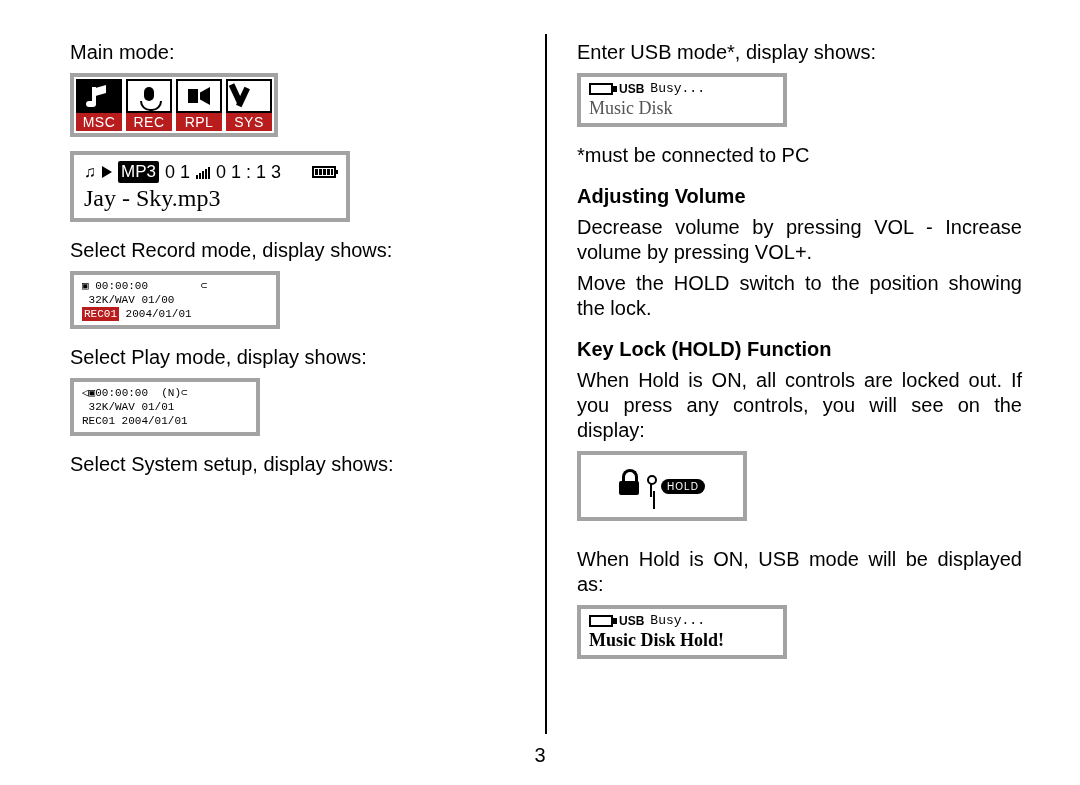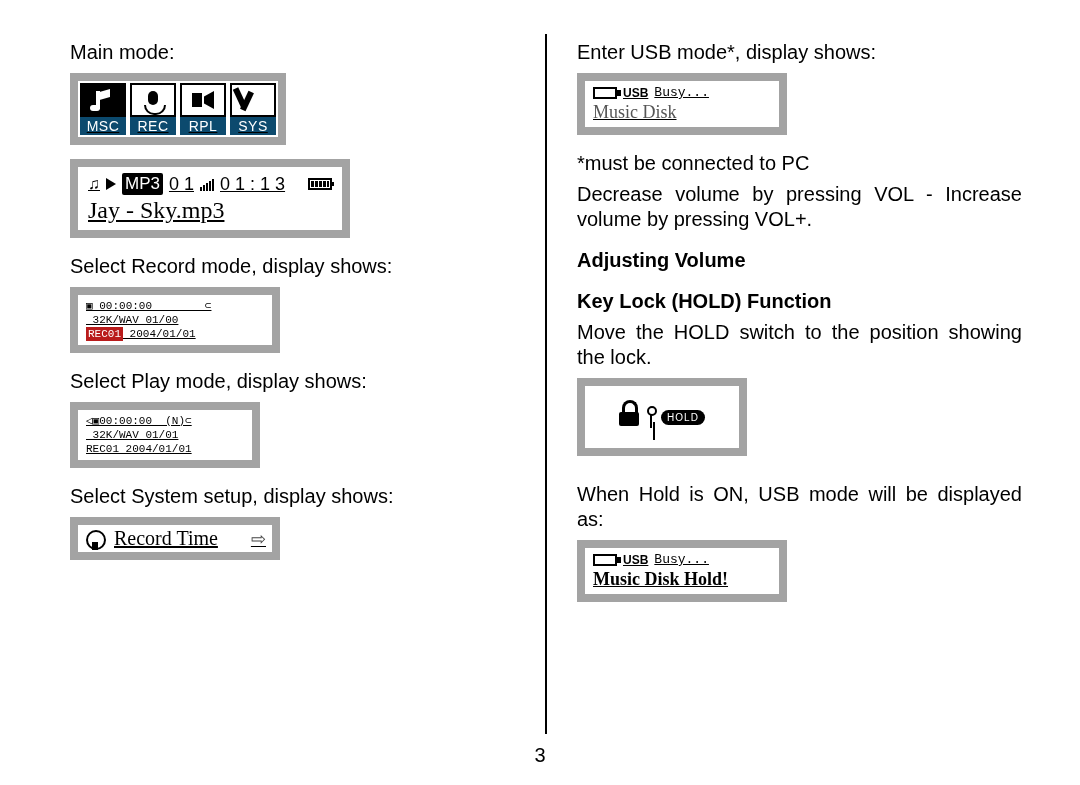--- a/index.html
+++ b/index.html
@@ -36,44 +36,43 @@
     width: 1080px;
     text-align: center;
     position: absolute;
     bottom: 18px;
     left: 0;
     font-size: 20px;
   }
 
   
   .lcd {
-    border: 8px solid #a3a3a3;
+    border: 4px solid #a3a3a3;
     background: #fff;
     display: inline-block;
     margin: 4px 0 10px 0;
-    text-decoration: underline;
   }
   .lcd-big { padding: 6px 10px; }
   .lcd-small { padding: 4px 8px; }
 
   
   .menu-icons { display: flex; gap: 4px; padding: 2px; }
   .micon {
     width: 46px;
     text-align: center;
   }
   .micon-top {
     width: 46px; height: 34px;
     background: #000;
     position: relative;
     border: 2px solid #000;
   }
   .micon-top.inv { background: #fff; }
   .micon-label {
-    background: #0c4a6e;
+    background: #b91c1c;
     color: #fff;
     font-size: 14px;
     line-height: 16px;
     padding: 1px 0;
     letter-spacing: 0.5px;
   }
   
   .note { 
     position: absolute; left: 14px; top: 6px;
     width: 4px; height: 18px; background: #fff;
@@ -218,52 +217,46 @@
     <p class="para">Select Play mode, display shows:</p>
 
     <div class="lcd lcd-small" style="width:190px">
       <div class="mono">◁▣00:00:00  (N)⊂</div>
       <div class="mono"> 32K/WAV 01/01</div>
       <div class="mono">REC01 2004/01/01</div>
     </div>
 
     <p class="para">Select System setup, display shows:</p>
 
-    <div class="lcd" style="width:210px">
-      <div class="sys">
-        <span class="sysicon"></span>
-        <span class="sys-title">Record Time</span>
-        <span class="arrow-right">⇨</span>
-      </div>
-    </div>
 
   </div>
 
   <div class="divider"></div>
 
   <div class="col col-right">
 
     <p class="para">Enter USB mode*, display shows:</p>
 
     <div class="lcd lcd-small" style="width:210px">
       <div class="usb-row">
         <span class="usbicon"></span>
         <span class="usblabel">USB</span>
         <span>Busy...</span>
       </div>
       <div class="usb-sub">Music Disk</div>
     </div>
 
     <p class="para">*must be connected to PC</p>
 
+    <p class="para bold spaced">Adjusting Volume</p>
     <p class="para justify">Decrease volume by pressing VOL - Increase volume by pressing VOL+.</p>
-    <p class="para bold spaced">Adjusting Volume</p>
-
+
+    <p class="para justify">Move the HOLD switch to the position showing the lock.</p>
     <p class="para bold spaced">Key Lock (HOLD) Function</p>
-    <p class="para justify">Move the HOLD switch to the position showing the lock.</p>
+    <p class="para justify">When Hold is ON, all controls are locked out.  If you press any controls, you will see on the display:</p>
 
     <div class="lcd" style="width:170px">
       <div class="lockrow">
         <span class="lockicon"></span>
         <span class="keyicon"></span>
         <span class="holdpill">HOLD</span>
       </div>
     </div>
 
     <p class="para justify spaced" style="text-align-last:left">When Hold is ON, USB mode will be displayed as:</p>

